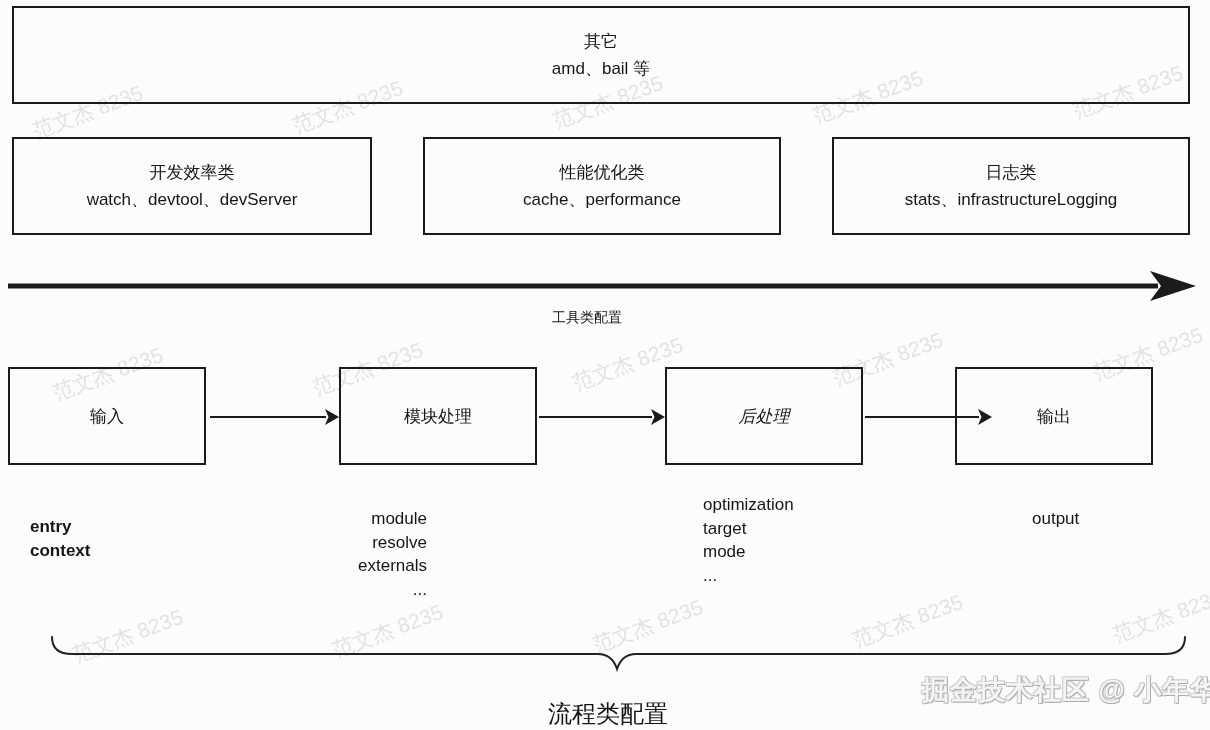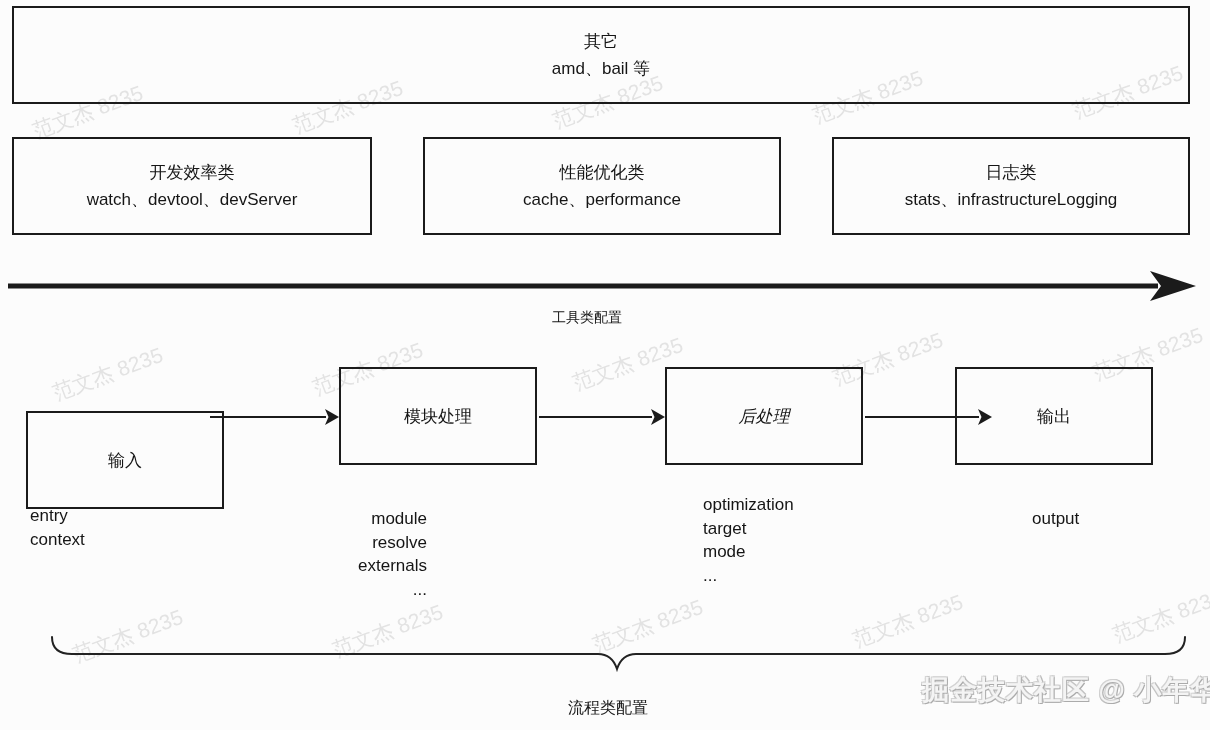--- a/index.html
+++ b/index.html
@@ -23,21 +23,21 @@
     text-align: center;
     font-size: 17px;
     line-height: 27px;
   }
   #misc-box  { left: 12px;  top: 6px;   width: 1178px; height: 98px; }
   .cat-box   { top: 137px; height: 98px; }
   #cat-0     { left: 12px;  width: 360px; }
   #cat-1     { left: 423px; width: 358px; }
   #cat-2     { left: 832px; width: 358px; }
   .flow-box  { top: 367px; width: 198px; height: 98px; }
-  #flow-0    { left: 26px; margin-top: 44px; }
+  #flow-0    { left: 8px; }
   #flow-1    { left: 339px; }
   #flow-2    { left: 665px; font-style: italic; }
   #flow-3    { left: 955px; }
 
   #connector-layer {
     position: absolute;
     left: 0; top: 0;
     width: 1210px; height: 730px;
     pointer-events: none;
   }
@@ -49,29 +49,29 @@
     transform: translateX(-50%);
     font-size: 14px;
     white-space: nowrap;
     text-align: right;
   }
   .flow-group-label {
     position: absolute;
     top: 698px;
     left: 608px;
     transform: translateX(-50%);
-    font-size: 16px;
+    font-size: 24px;
     white-space: nowrap;
   }
   .detail-list {
     position: absolute;
     font-size: 17px;
     line-height: 23.5px;
   }
-  #detail-0 { left: 30px;   top: 504px; }
+  #detail-0 { left: 30px;   top: 515px; font-weight: bold; }
   #detail-1 { left: 358px;  top: 507px; text-align: right; }
   #detail-2 { left: 703px;  top: 493px; }
   #detail-3 { left: 1032px; top: 507px; }
 
   .community-watermark {
     position: absolute;
     left: 922px;
     top: 672px;
     font-size: 27px;
     font-weight: 600;

